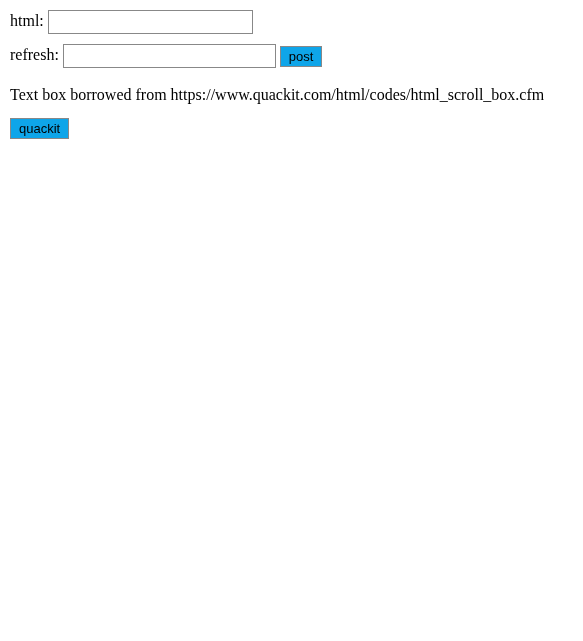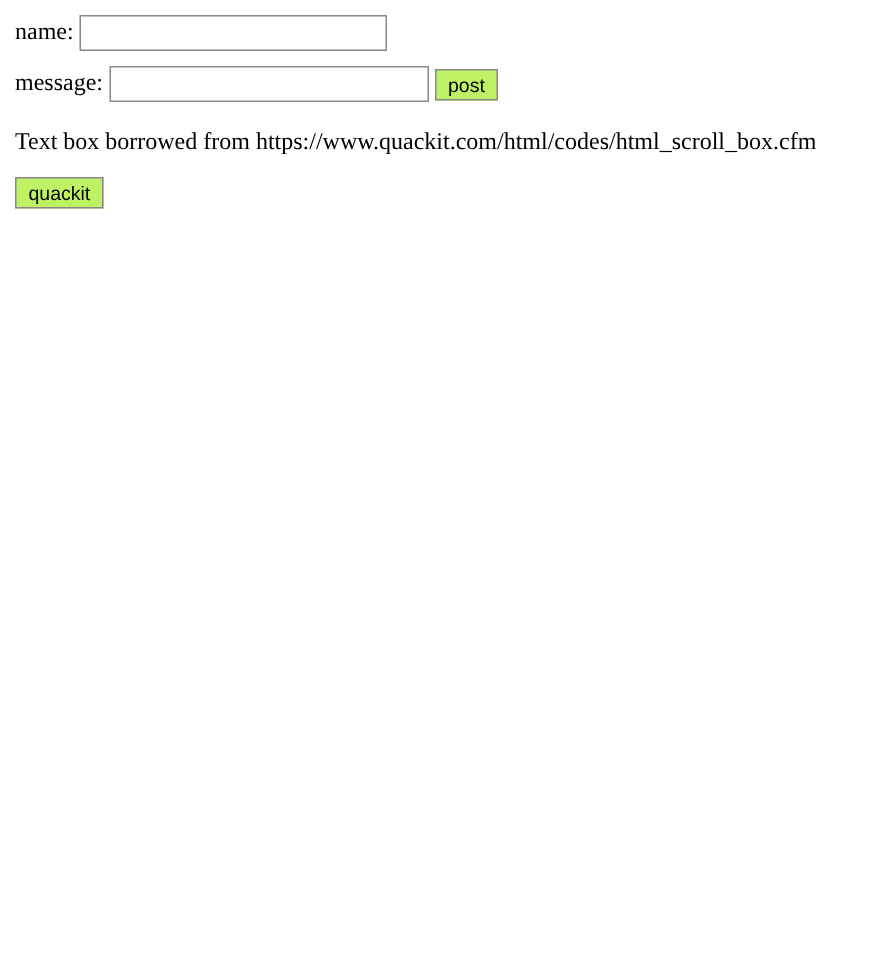--- a/index.html
+++ b/index.html
@@ -26,21 +26,21 @@
       width: 197px;
     }
     .message-input {
       width: 205px;
     }
     button {
       font-family: Arial, sans-serif;
       font-size: 13px;
       padding: 2px 8px;
       border: 1px solid #888;
-      background: #bef264;
+      background: #0ea5e9;
       vertical-align: middle;
       cursor: pointer;
     }
     .credit {
       margin-top: 18px;
       margin-bottom: 14px;
     }
     .scrollbox {
       width: 480px;
       height: 460px;
@@ -51,26 +51,26 @@
     }
     .spacer {
       width: 600px;
       height: 500px;
     }
   </style>
 </head>
 <body>
 
 <div class="row">
-  <label>name:</label>
+  <label>html:</label>
   <input type="text" class="name-input" value="" style="">
 </div>
 
 <div class="row">
-  <label>message:</label>
+  <label>refresh:</label>
   <input type="text" class="message-input" value="" style="">
   <button>post</button>
 </div>
 
 <div class="credit">Text box borrowed from https://www.quackit.com/html/codes/html_scroll_box.cfm</div>
 
 <div>
   <button>quackit</button>
 </div>
 

